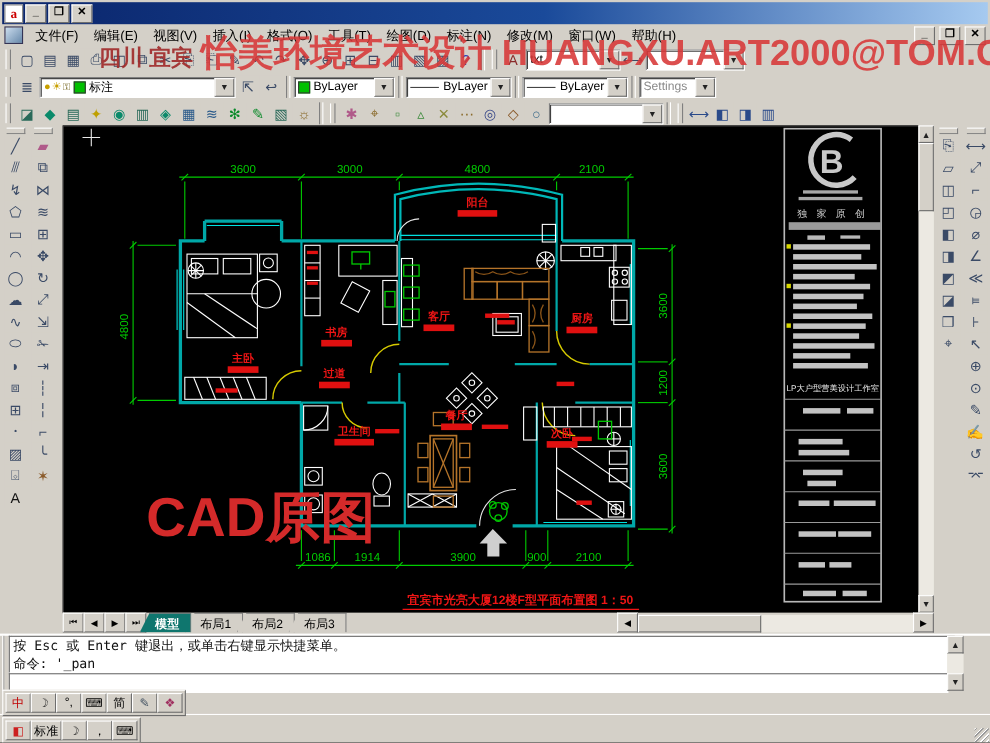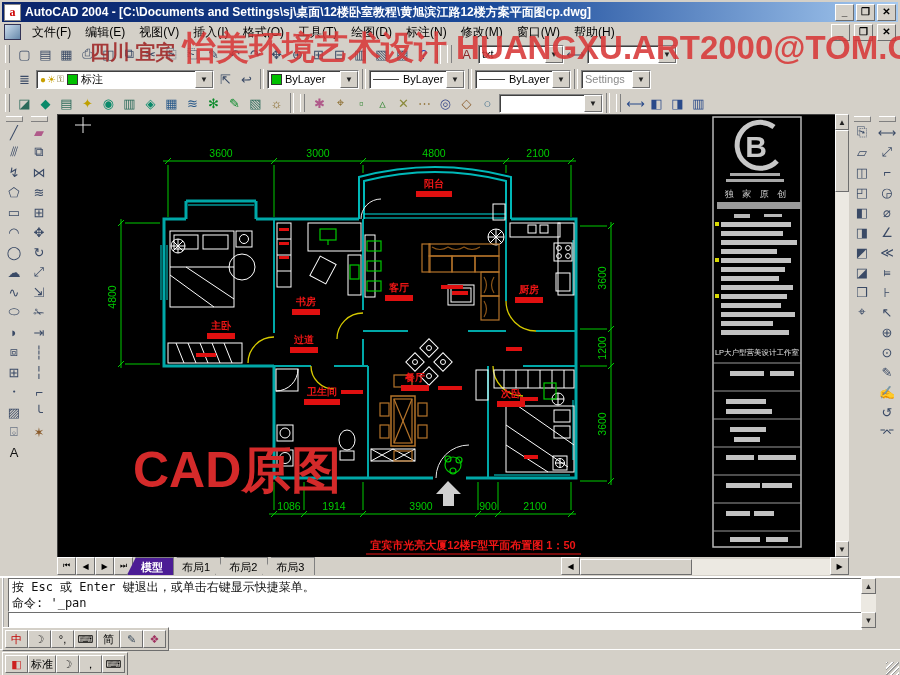--- a/index.html
+++ b/index.html
@@ -44,21 +44,21 @@
   
   .sb-btn{display:flex;align-items:center;justify-content:center;font-size:8px;color:#222;}
   .vscroll{left:835px;top:114px;width:14px;height:443px;background:#ece9e2;display:flex;flex-direction:column;}
   .htrack{background:#ece9e2;}
   .thumb{background:#d4d0c8;border:1px solid;border-color:#fff #6e6e6e #6e6e6e #fff;}
   
   .tabrow{left:57px;top:557px;width:792px;height:18px;display:flex;align-items:flex-end;background:#d4d0c8;}
   .tnav{width:17px;height:16px;font-size:8px;display:flex;align-items:center;justify-content:center;}
   .tab{height:16px;padding:1px 10px 0 13px;border:1px solid #808080;border-bottom:none;margin-left:-6px;
      clip-path:polygon(9px 0,100% 0,100% 100%,0 100%);background:#d4d0c8;font-size:11px;display:flex;align-items:center;}
-  .tab.active{background:#4c1d95;color:#fff;font-weight:bold;z-index:2;}
+  .tab.active{background:#0f766e;color:#fff;font-weight:bold;z-index:2;}
   
   .cmdwrap{left:0;top:576px;width:900px;height:72px;background:#d4d0c8;border-top:2px solid #fff;}
   .cmdtext{left:8px;top:578px;width:852px;height:32px;font-family:"DejaVu Sans Mono",monospace;
      font-size:12px;line-height:16px;padding:0 3px;color:#111;}
   .cmdinput{left:8px;top:612px;width:852px;height:16px;font-family:"DejaVu Sans Mono",monospace;font-size:12px;}
   .cmdscroll{left:861px;top:578px;width:15px;height:50px;background:#ece9e2;display:flex;flex-direction:column;justify-content:space-between;}
   .cmdgrip{left:2px;top:578px;width:5px;height:50px;border-left:2px ridge #fff;border-right:2px ridge #fff;}
   
   .imebar{display:flex;align-items:center;height:20px;padding:1px 2px;gap:1px;z-index:60;}
   .imebtn{min-width:17px;height:16px;display:flex;align-items:center;justify-content:center;font-size:11px;padding:0 2px;}
@@ -68,21 +68,20 @@
      background:repeating-linear-gradient(135deg,#fff 0 1px,#9a9a9a 1px 2px,transparent 2px 4px);}
   svg text{font-family:"Liberation Sans",sans-serif;}
 </style>
 </head>
 <body>
 
 <div id="app">
 
   <div class="abs titlebar">
     <div class="acadicon">a</div>
-    <div class="ttl">AutoCAD 2004 - [C:\Documents and Settings\sj\桌面\12楼卧室教程\黄旭滨江路12楼方案平面图cp.dwg]</div>
     <div class="winbtn raised">_</div>
     <div class="winbtn raised">❐</div>
     <div class="winbtn raised">✕</div>
   </div>
 
   <div class="abs menubar">
     <div class="mdiicon"></div>
     <div style="display:flex;">
         <span class="menu-item">文件(F)</span>
         <span class="menu-item">编辑(E)</span>

